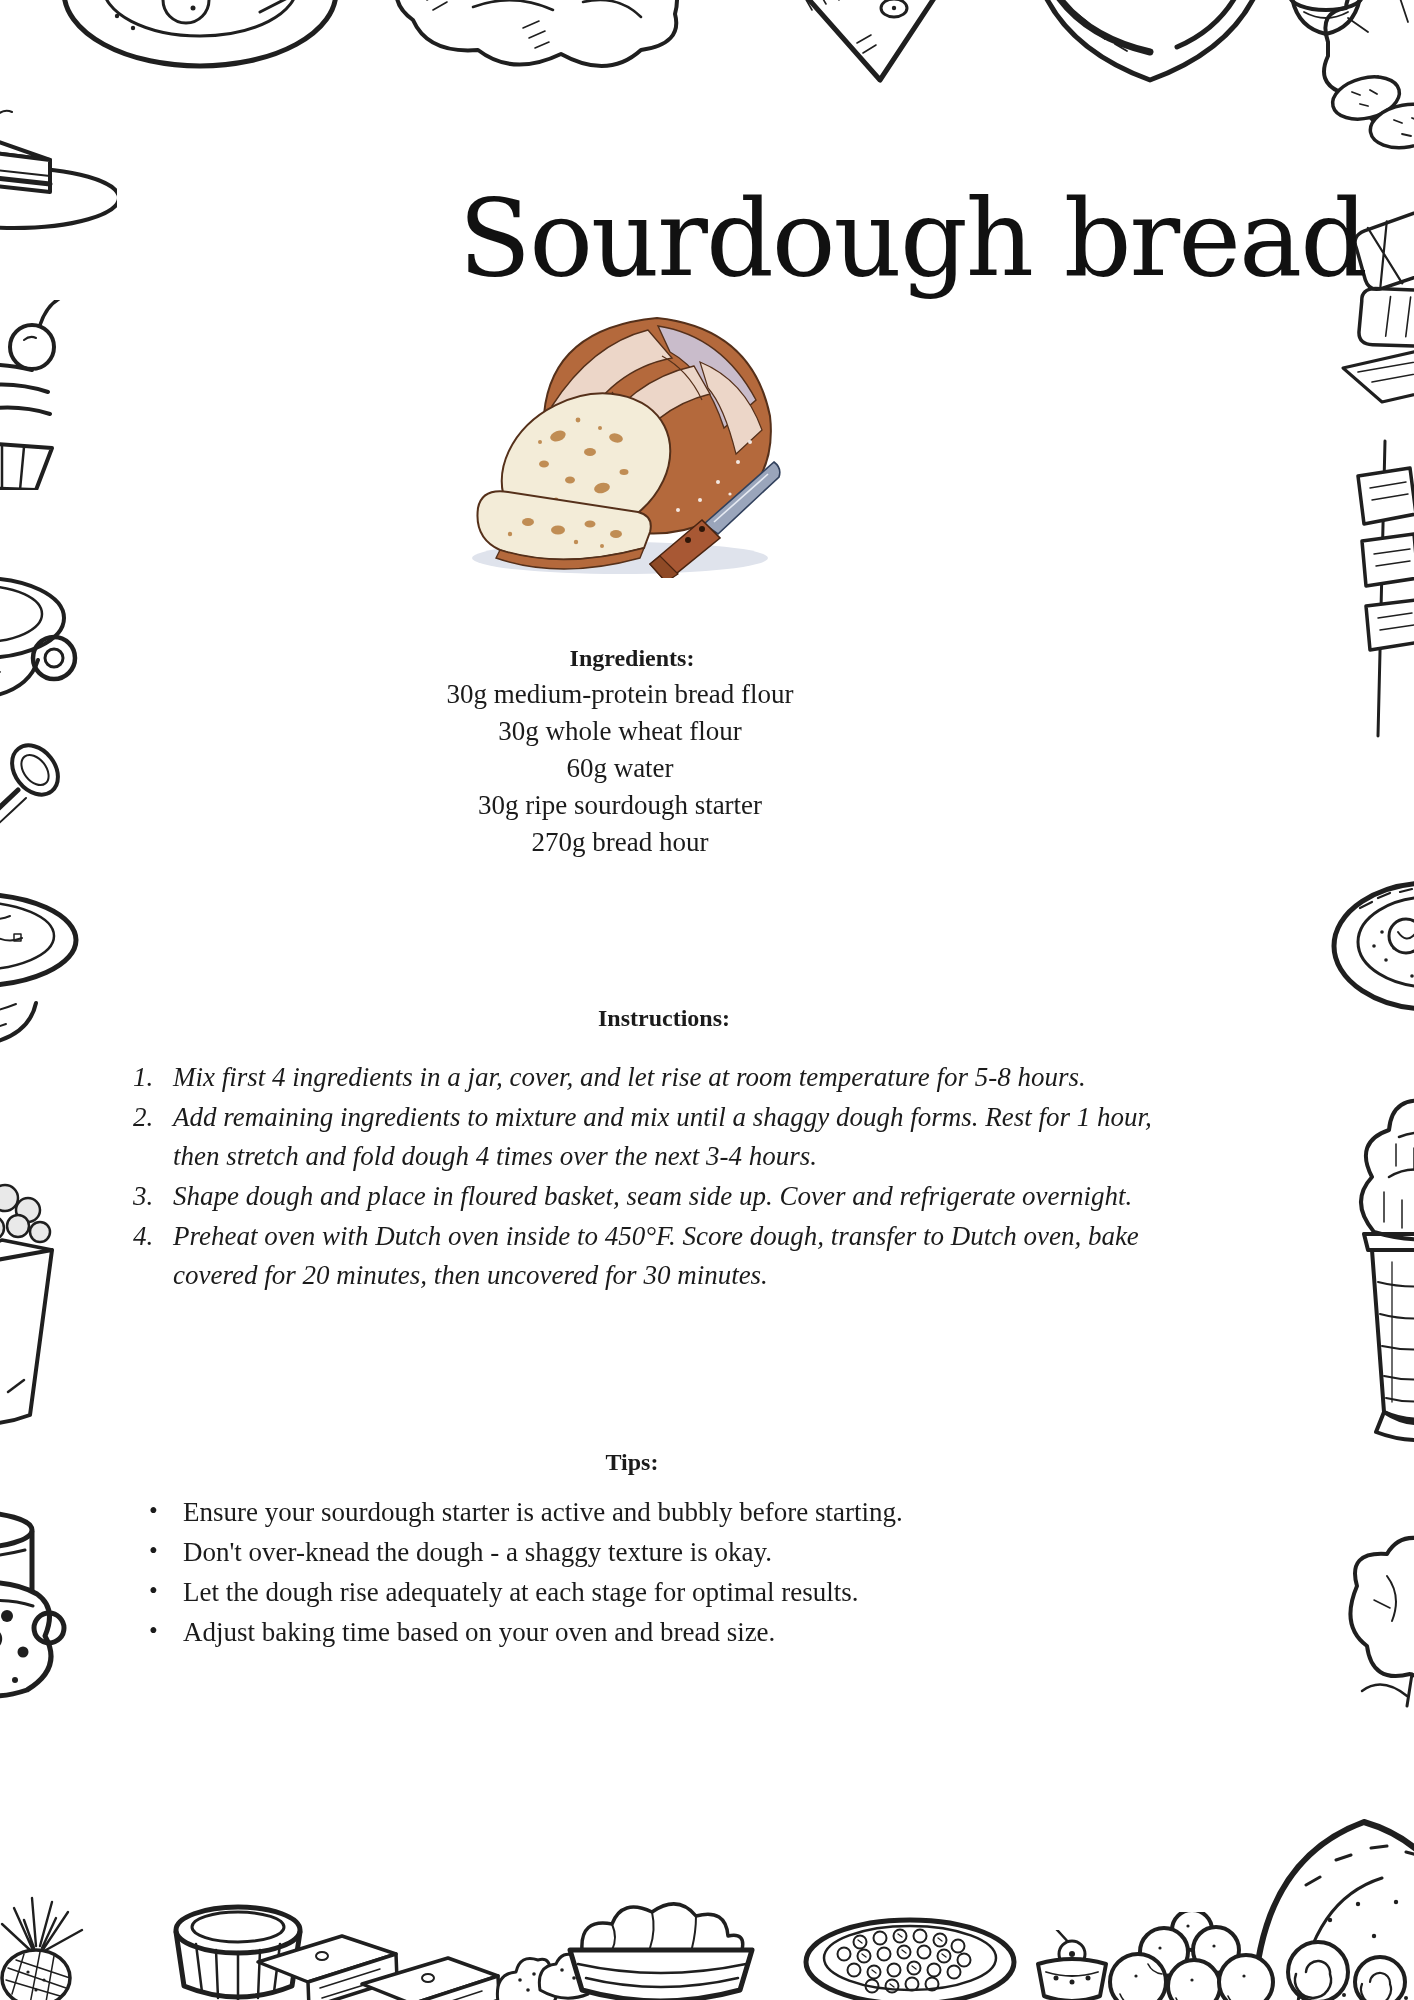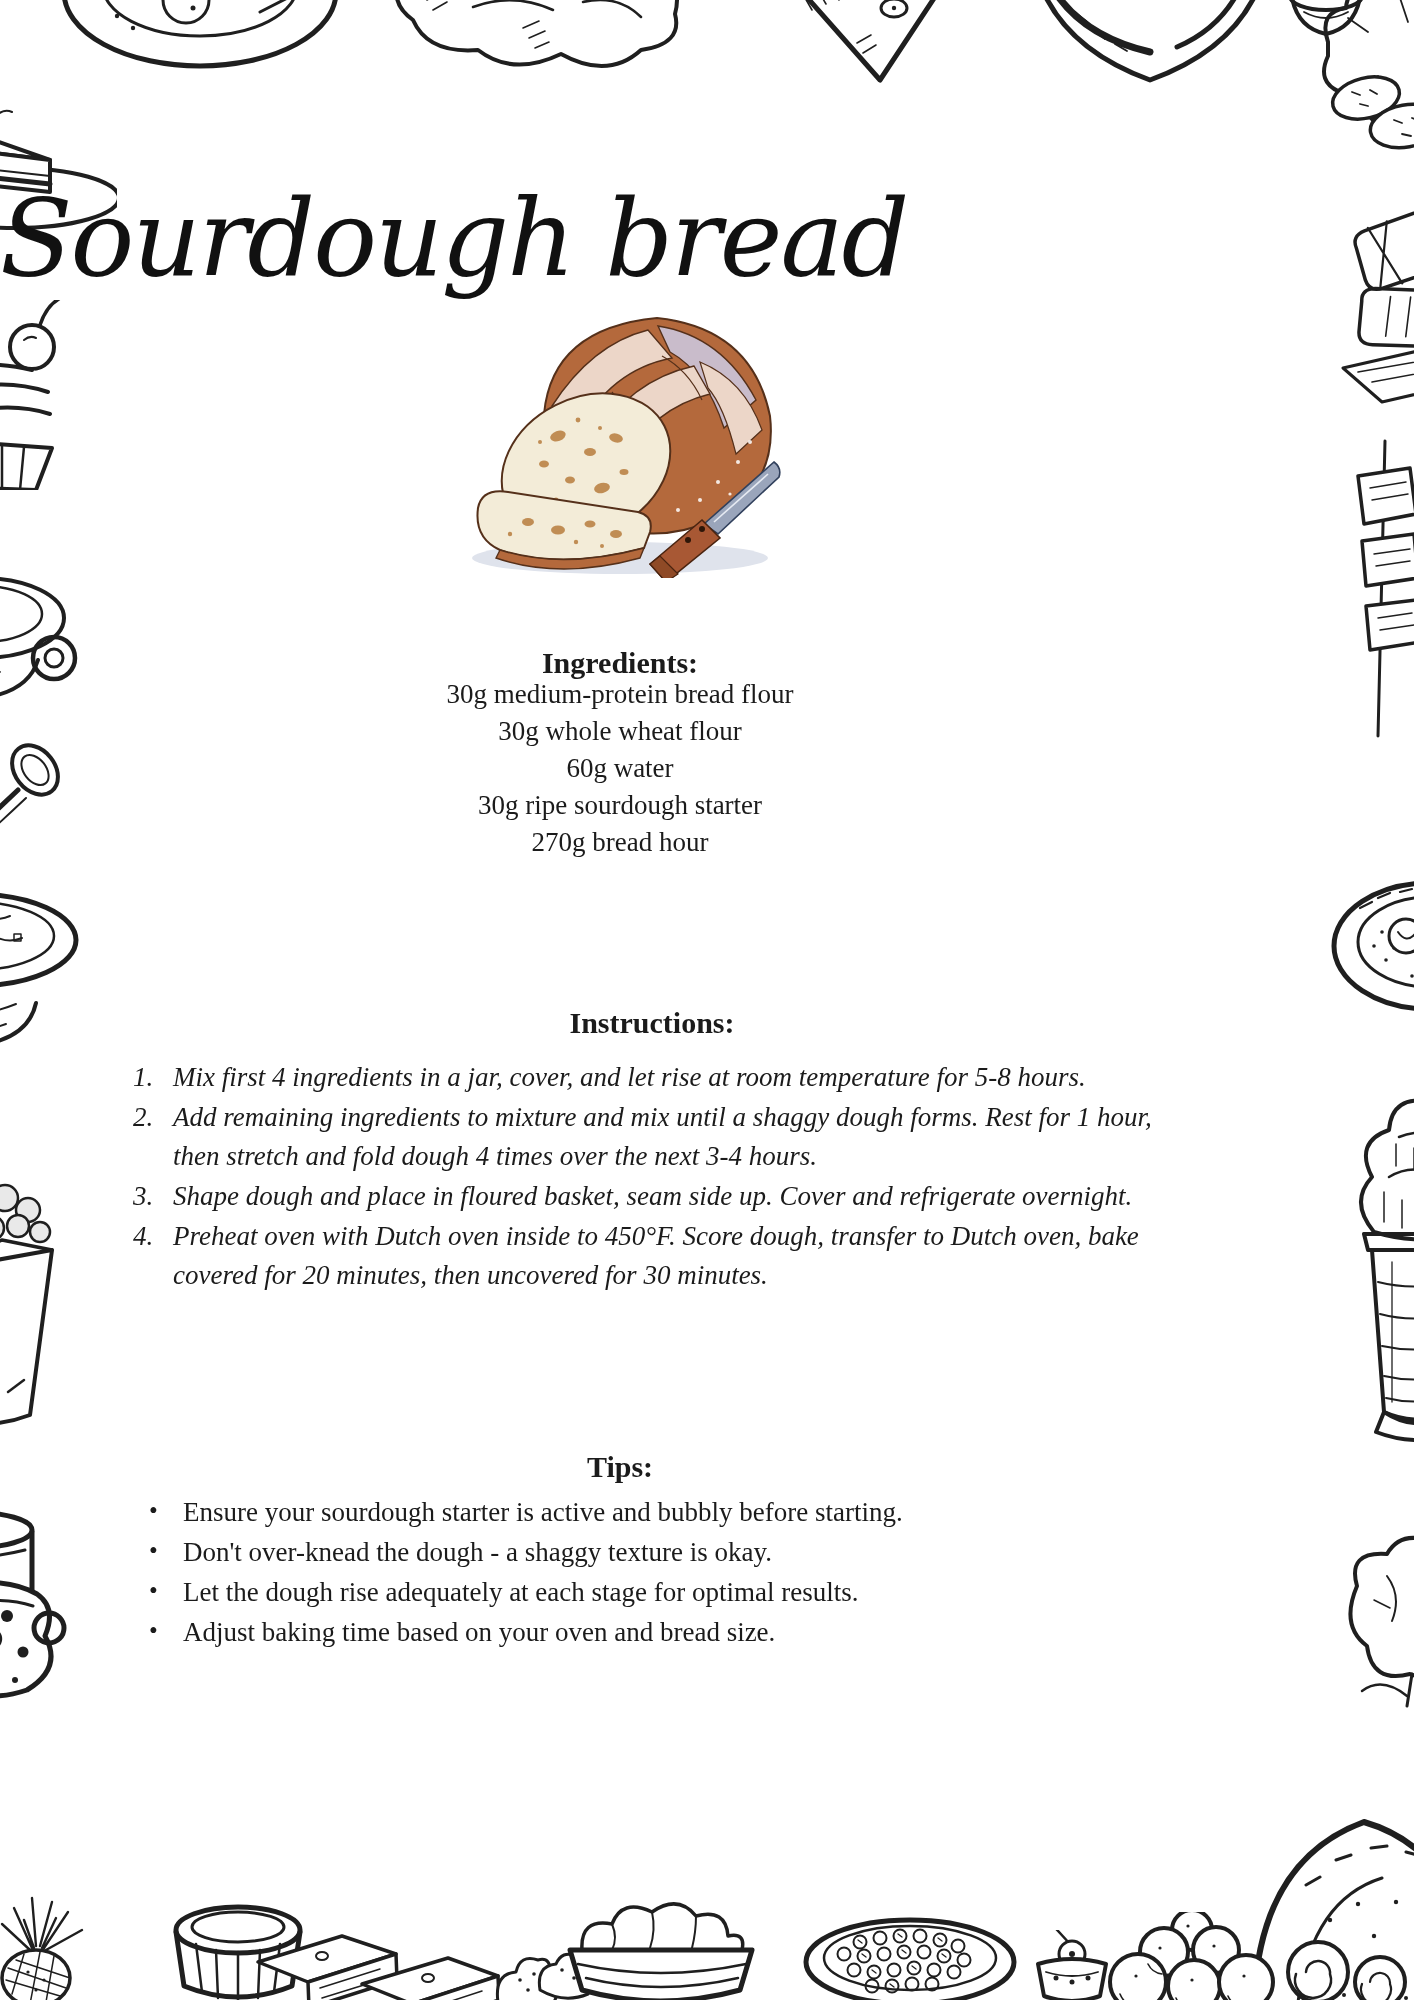--- a/index.html
+++ b/index.html
@@ -14,28 +14,28 @@
     font-family:"Liberation Serif", serif; color:var(--text);
   }
   .deco{position:absolute; pointer-events:none;}
   .deco svg path,.deco svg ellipse,.deco svg circle,.deco svg line,.deco svg rect{
     fill:none; stroke:var(--ink); stroke-linecap:round; stroke-linejoin:round;
   }
   .deco svg .f{fill:#ffffff;}
   .deco svg .g{fill:#e9e9e9;}
   .deco svg .fd{fill:var(--ink); stroke:none;}
   .title{
-    position:absolute; top:88px; left:0; width:1366px; text-align:left;
-    font-family:"DejaVu Serif", serif; font-style:italic; font-weight:400;
+    position:absolute; top:88px; left:0; width:1366px; text-align:right;
+    font-family:"DejaVu Serif", serif; font-weight:400;
     font-size:106px; line-height:160px; letter-spacing:-2px; color:#111;
   }
   .hero{position:absolute; left:452px; top:296px; width:340px; height:282px;}
   .sec-h{
-    position:absolute; left:0; width:1240px; text-align:center;
-    font-size:30px; font-weight:bold; line-height:36px;
+    position:absolute; left:12px; width:1240px; text-align:center;
+    font-size:24px; font-weight:bold; line-height:36px;
   }
   .ing-list{
     position:absolute; top:676px; left:0; width:1240px; margin:0; padding:0;
     list-style:none; text-align:center; font-size:27px; line-height:37px;
   }
   .steps{
     position:absolute; top:1058px; left:133px; width:1034px; margin:0; padding:0;
     list-style:none; font-size:27px; line-height:39px; counter-reset:step;font-style:italic;
   }
   .steps li{position:relative; padding-left:40px; margin-bottom:1px; counter-increment:step;}

